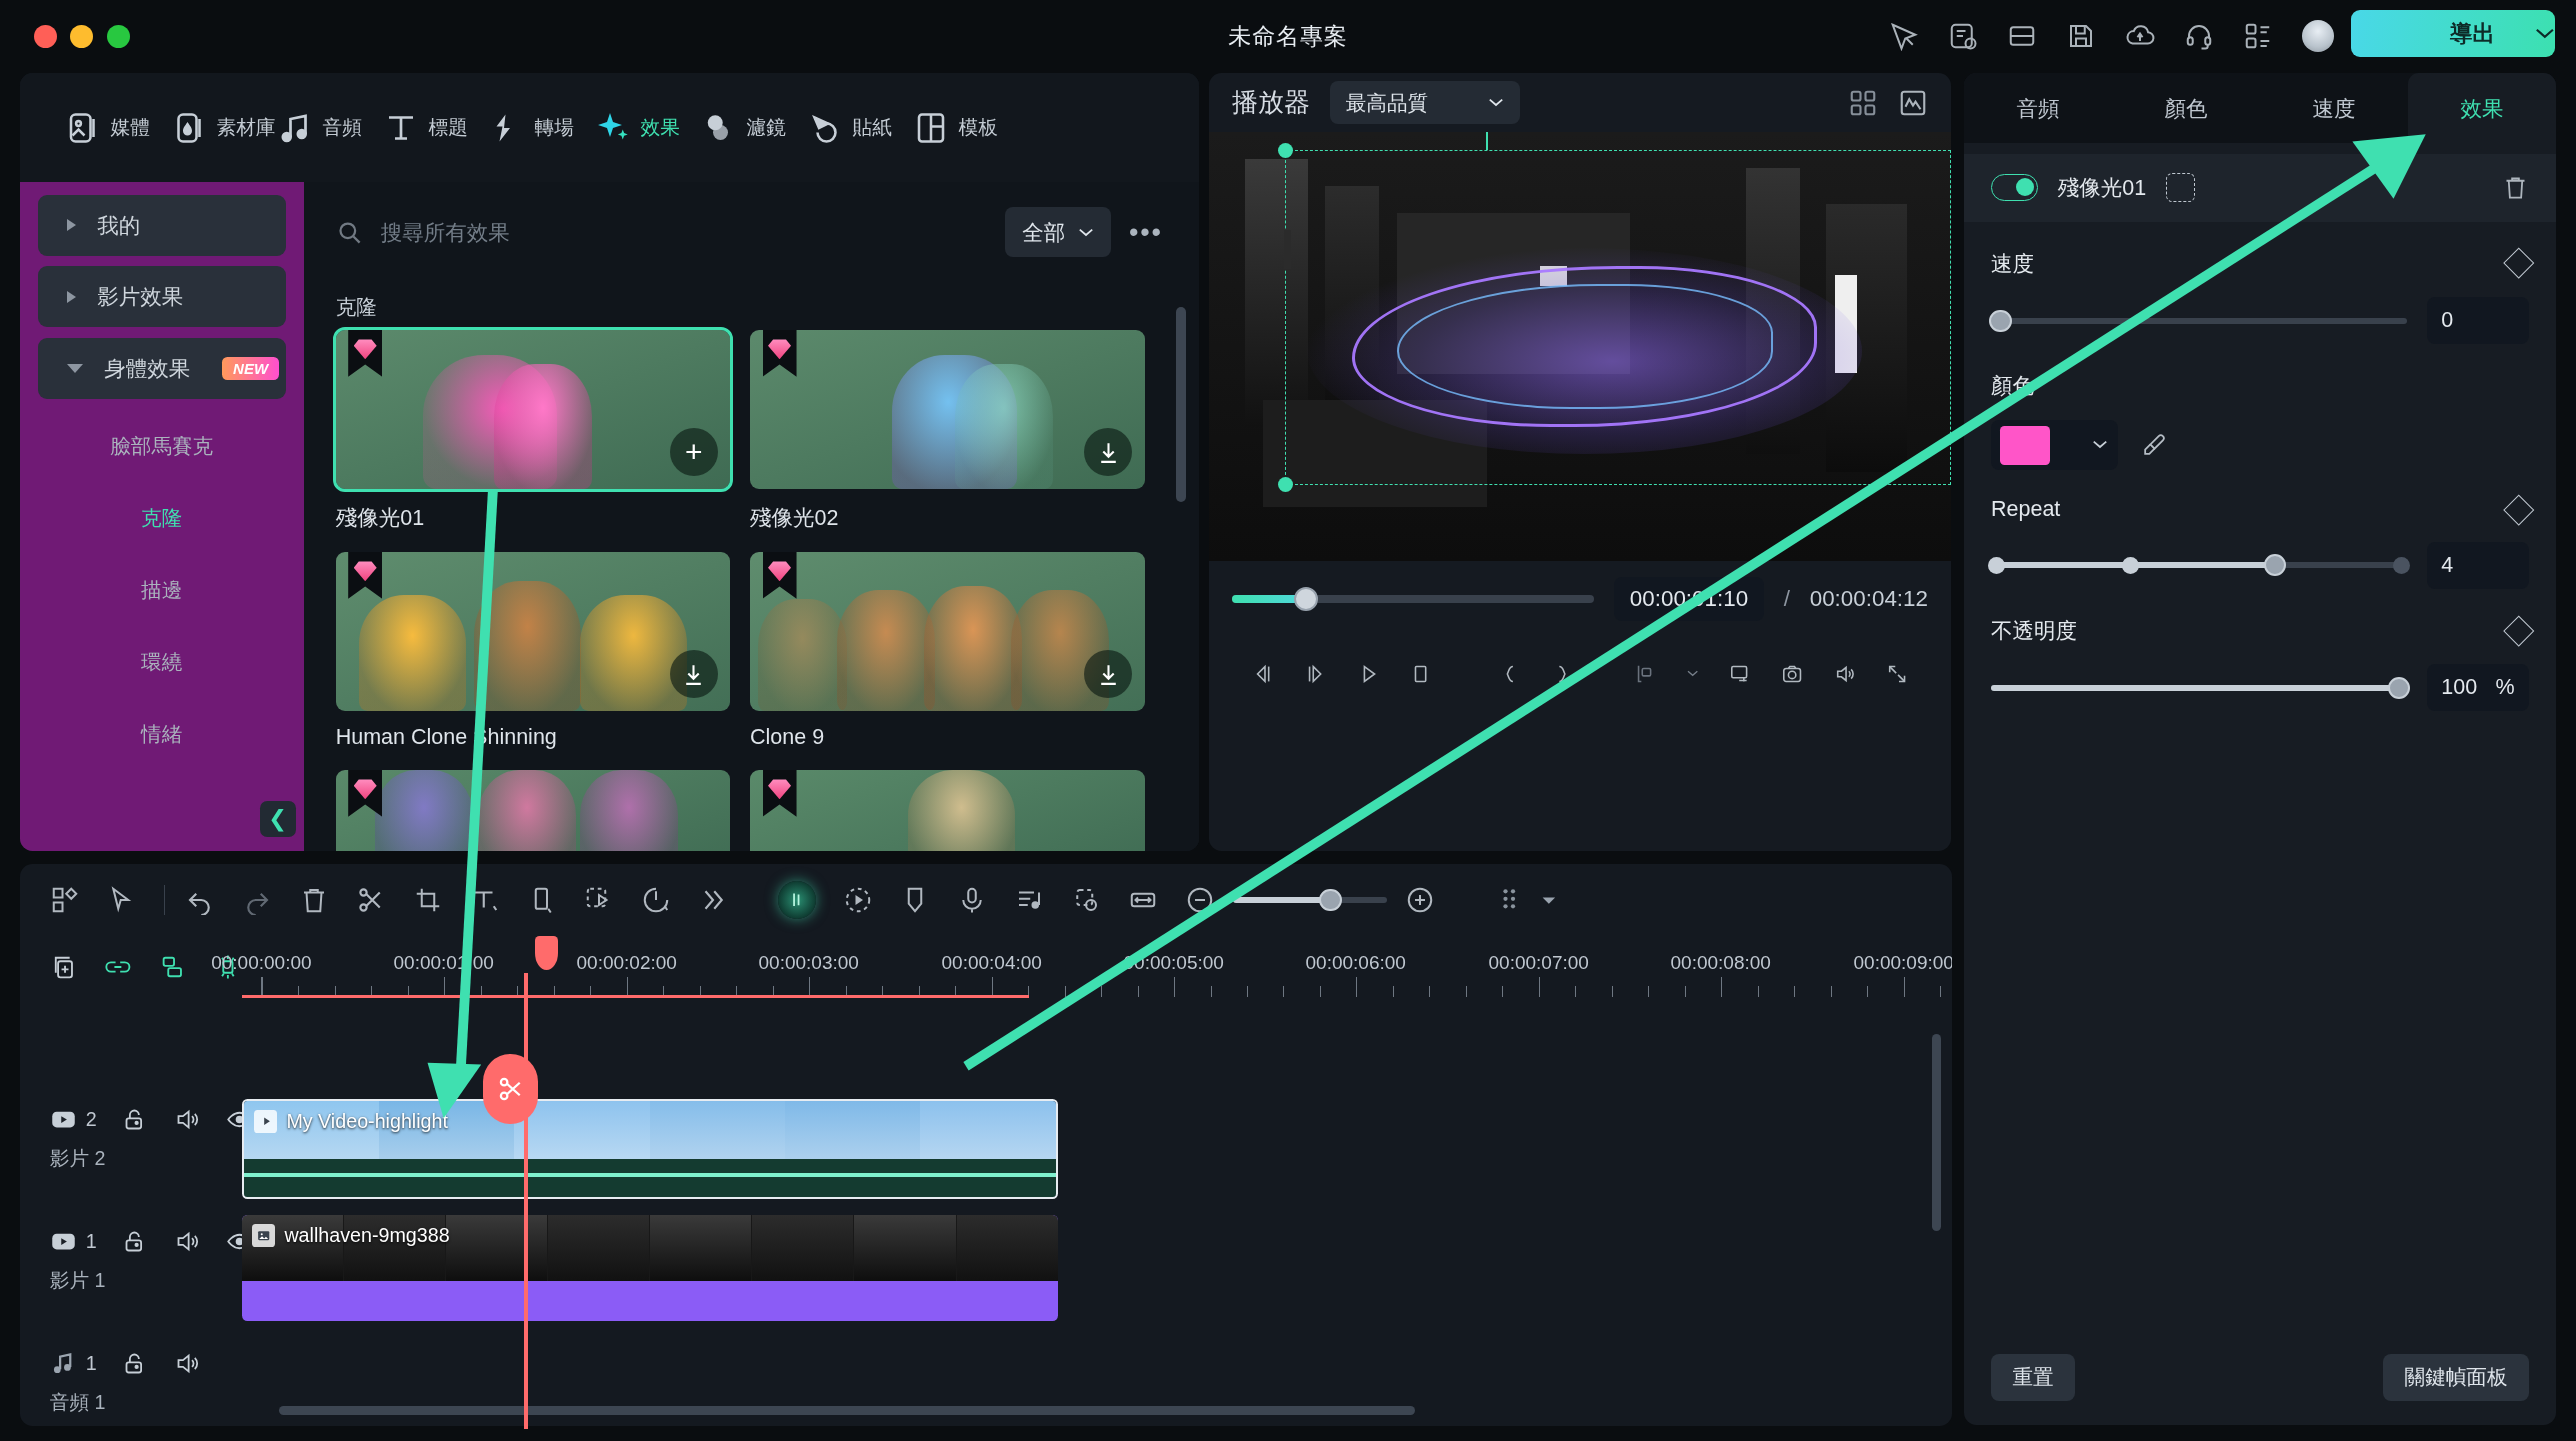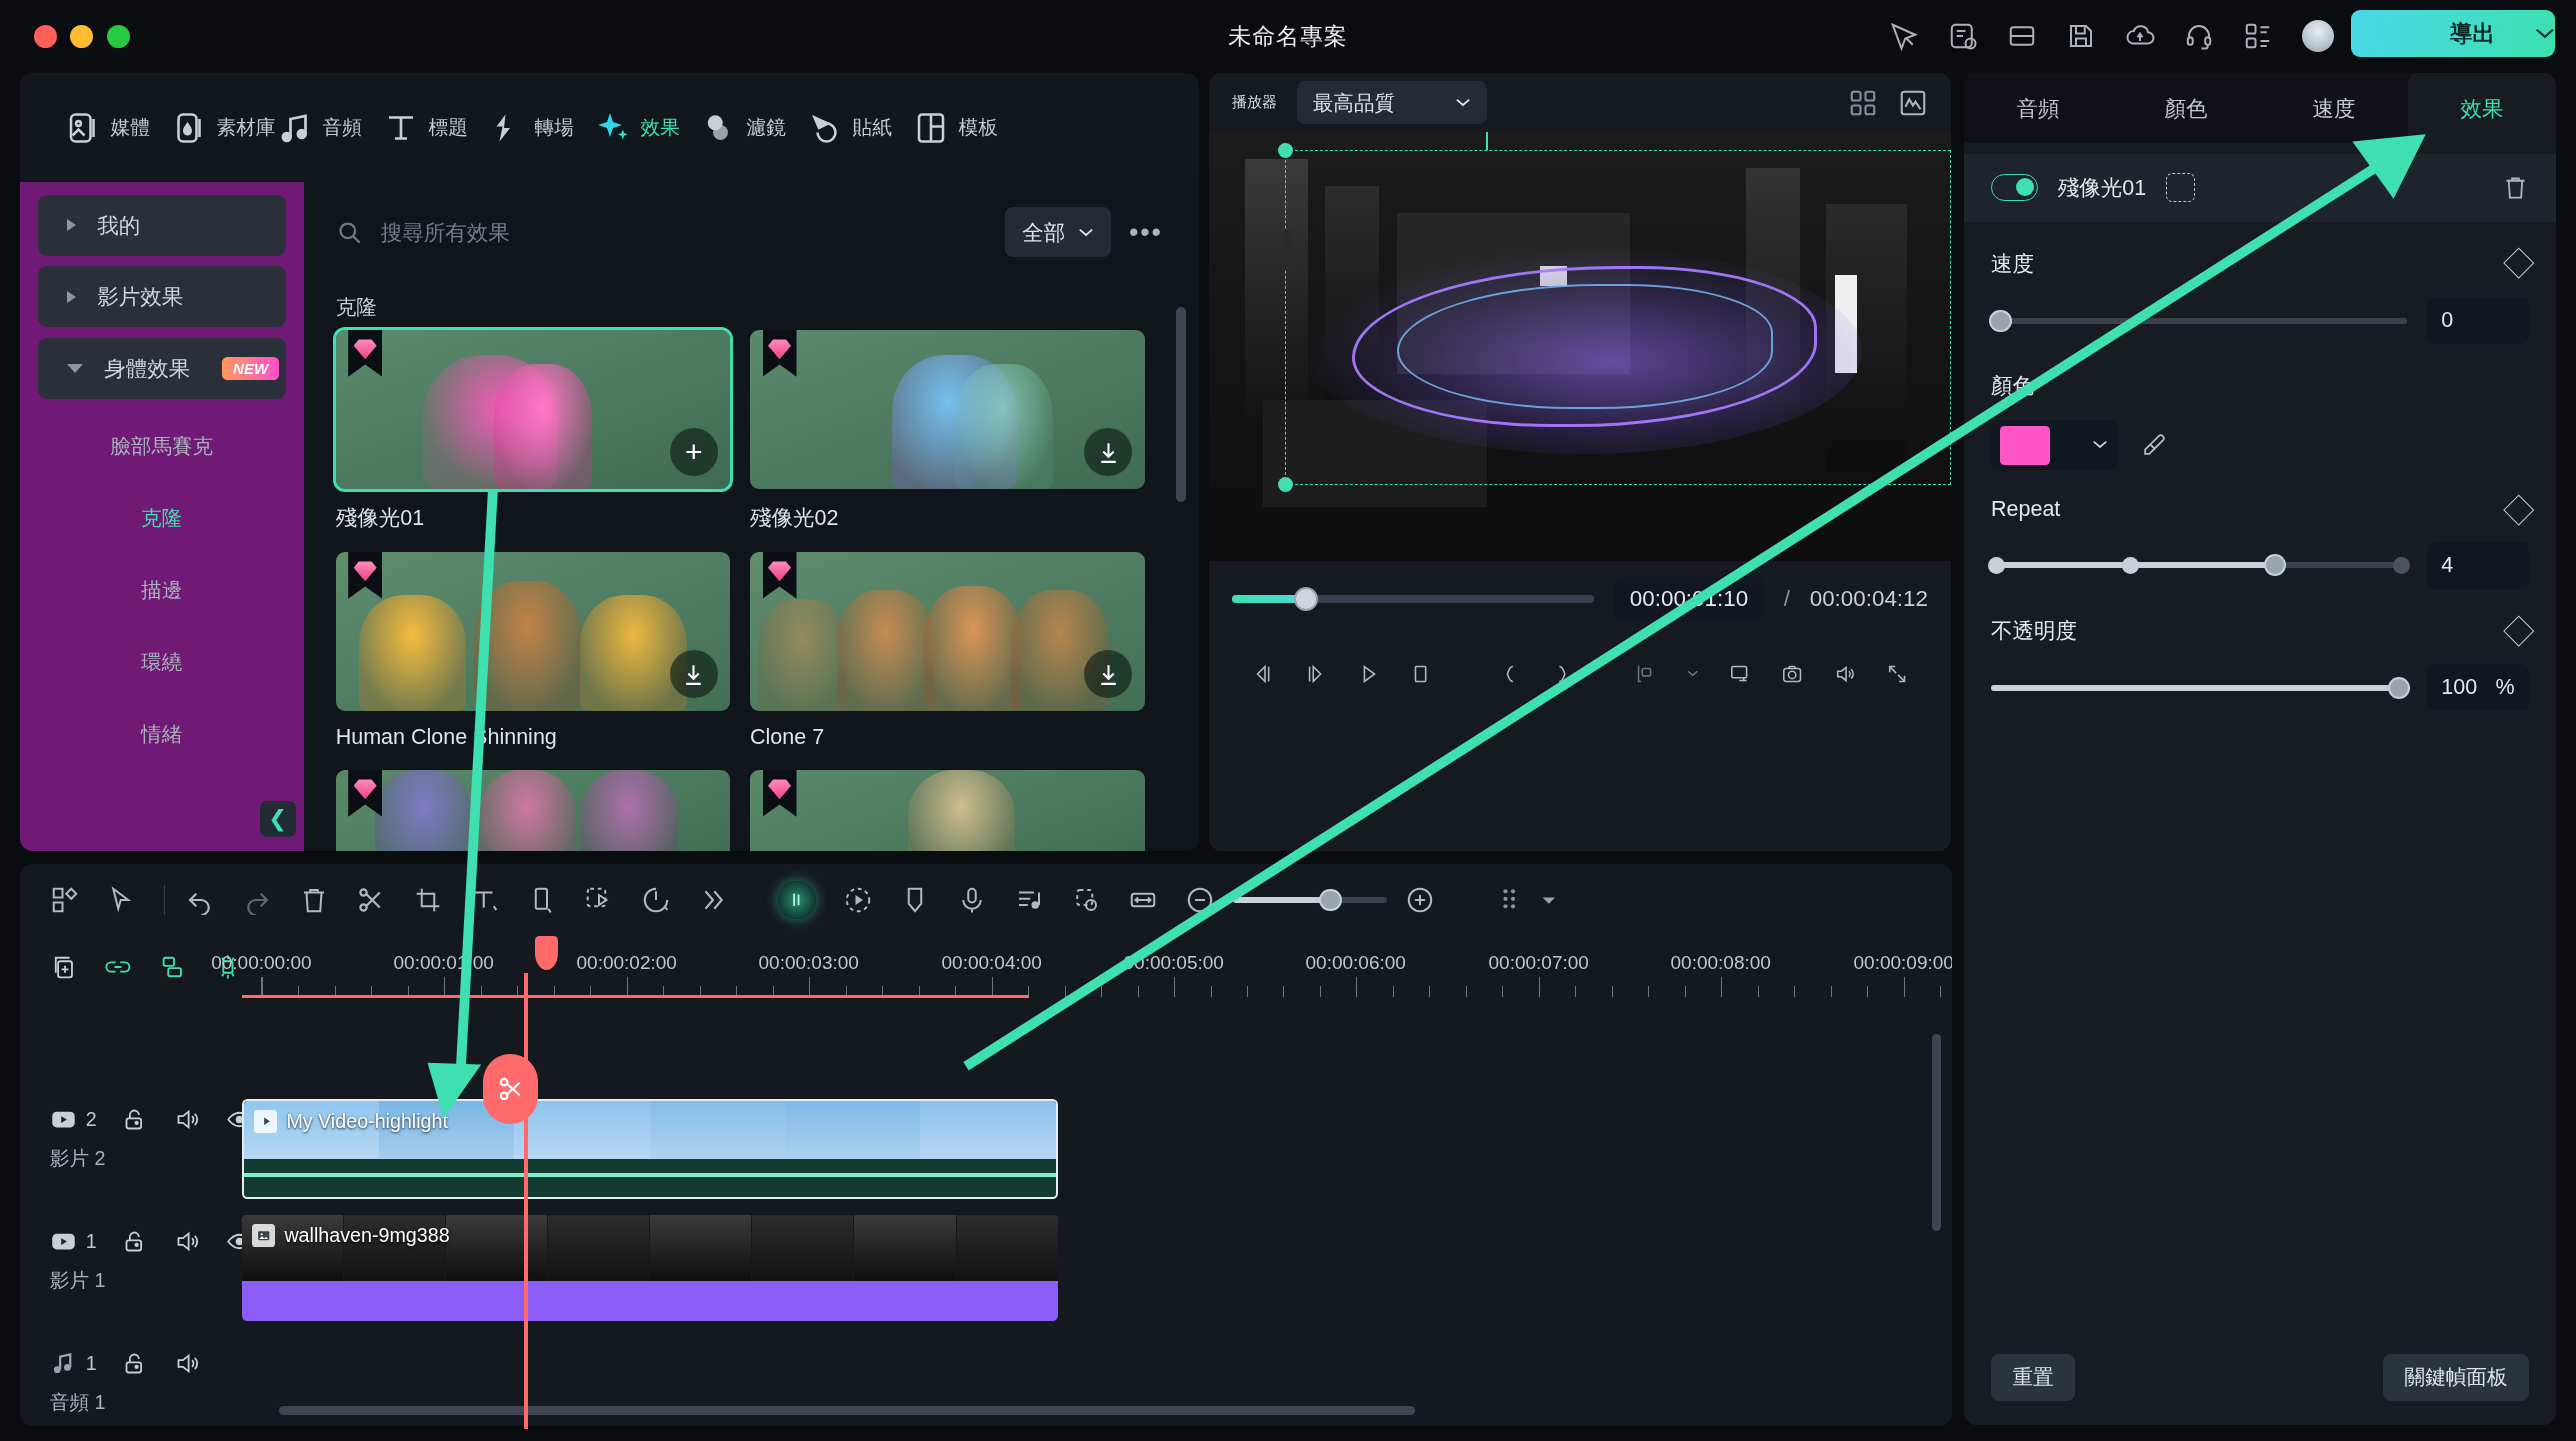--- a/index.html
+++ b/index.html
@@ -139,21 +139,21 @@
     position: absolute; right: 12.5px; top: 125px; width: 9.8px; height: 195px;
     background: #3d4652; border-radius: 5.4px;
   }
 
   
   .player {
     position: absolute; left: 1209px; top: 73px; width: 742px; height: 778px;
     background: #151a21; border-radius: 12.5px; overflow: hidden;
   }
   .p-head { height: 59px; display: flex; align-items: center; padding: 0 23px; gap: 19.7px; }
-  .p-head .lbl { font-size: 15px; color: #d7dde4; }
+  .p-head .lbl { font-size: 26px; color: #d7dde4; }
   .q-sel {
     width: 190px; height: 43px; border-radius: 8px; background: #242b34;
     display: flex; align-items: center; padding: 0 16px; justify-content: space-between;
     font-size: 20.6px; color: #dfe5eb; cursor: pointer;
   }
   .p-head .spacer { flex: 1; }
   .p-head .ic { width: 30px; height: 30px; opacity: .85; }
   .stage {
     margin: 0 auto; width: 742px; height: 429px; background: #000;
     position: relative; overflow: hidden;
@@ -500,21 +500,21 @@
               <div style="position:absolute;left:44%;bottom:0;width:98px;height:125px;background:radial-gradient(ellipse at 50% 35%,rgba(225,150,85,.95),rgba(150,85,45,.35) 75%);border-radius:42% 42% 8% 8%;"></div>
               <div style="position:absolute;left:66%;bottom:0;width:98px;height:121px;background:radial-gradient(ellipse at 50% 35%,rgba(200,135,75,.85),rgba(140,80,40,.3) 75%);border-radius:42% 42% 8% 8%;"></div>
               <div class="ribbon"></div>
                 <div class="gem"></div>
               <div class="ebtn">
                 <svg viewBox="0 0 24 24" fill="none" stroke="#fff" stroke-width="2">
                     <path d="M12 3v12M7 11l5 5 5-5M5 21h14"></path>
                   </svg>
               </div>
             </div>
-            <div class="ename">Clone 7</div>
+            <div class="ename">Clone 9</div>
           </div>
 
           <div class="ecard">
             <div class="ethumb" style="background:linear-gradient(160deg,#5a8a6a,#3f6b53);height:107px;">
               <div style="position:absolute;left:10%;bottom:0;width:98px;height:107px;background:radial-gradient(ellipse at 50% 35%,rgba(140,120,220,.8),rgba(90,70,160,.3) 75%);border-radius:42% 42% 8% 8%;"></div>
               <div style="position:absolute;left:36%;bottom:0;width:98px;height:107px;background:radial-gradient(ellipse at 50% 35%,rgba(230,120,170,.85),rgba(160,70,120,.3) 75%);border-radius:42% 42% 8% 8%;"></div>
               <div style="position:absolute;left:62%;bottom:0;width:98px;height:107px;background:radial-gradient(ellipse at 50% 35%,rgba(200,110,190,.8),rgba(130,60,130,.3) 75%);border-radius:42% 42% 8% 8%;"></div>
               <div class="ribbon"></div>
                 <div class="gem"></div>
             </div>

